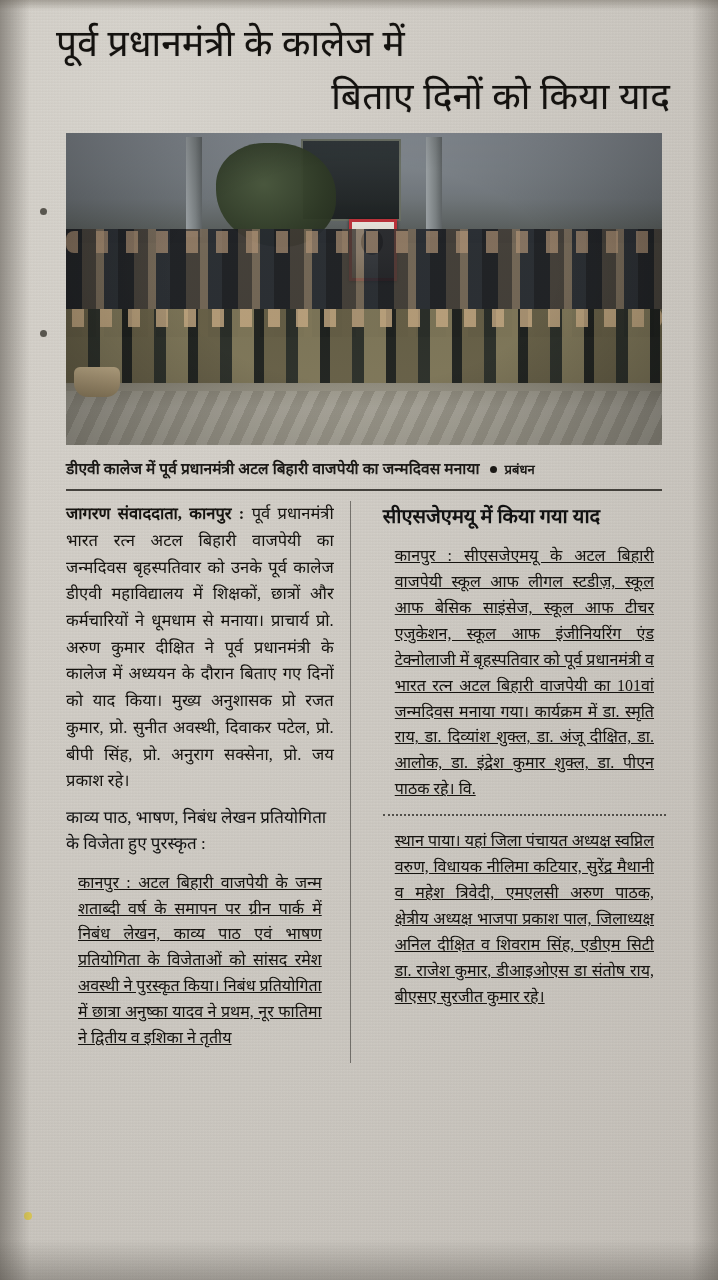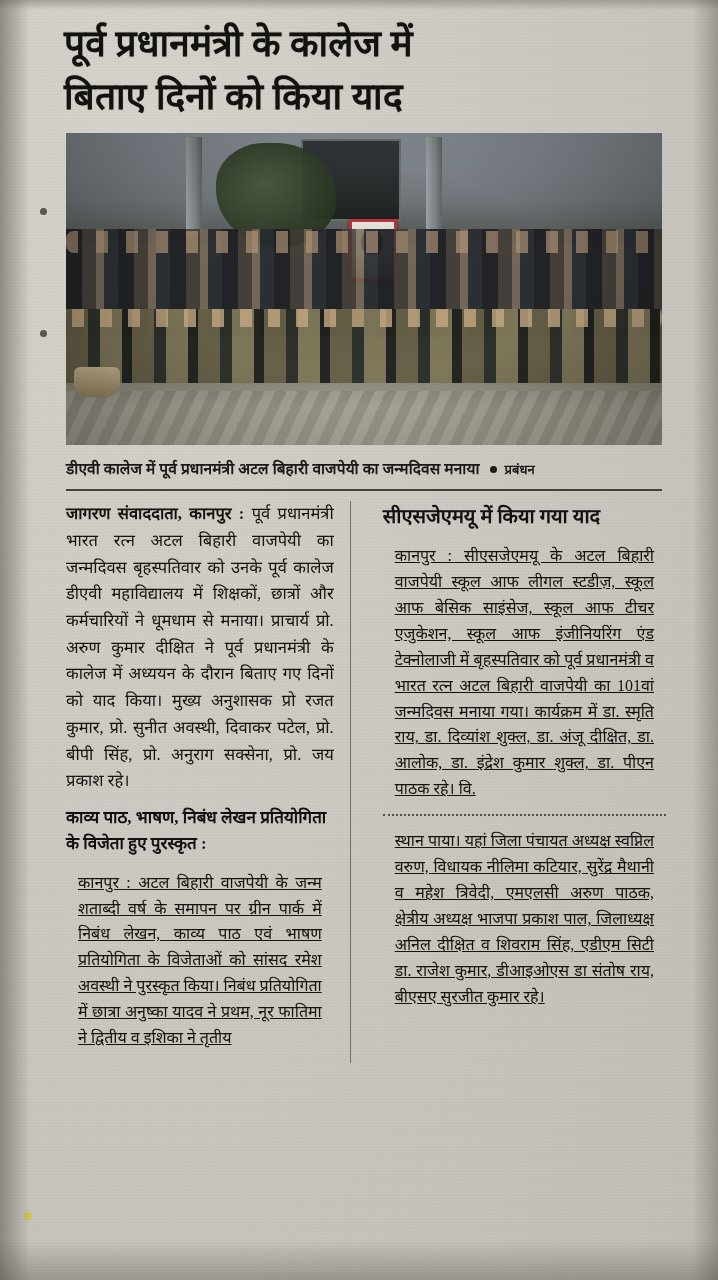--- a/index.html
+++ b/index.html
@@ -50,31 +50,32 @@
 
   .content {
     position: absolute;
     left: 52px;
     top: 18px;
     width: 618px;
   }
 
   .headline {
     font-family: "Liberation Serif", serif;
-    font-weight: bold;
+    font-weight: normal;
     color: #14120f;
     font-size: 37px;
     line-height: 1.42;
     letter-spacing: 0.2px;
     text-align: left;
-    margin: 0 0 10px 12px;
+    margin: 0 0 10px 4px;
     text-shadow: 0 0 1px rgba(0,0,0,0.35);
   }
   .headline .l2 {
     display: block;
+    text-align: right;
   }
 
   .photo-wrap {
     position: relative;
     width: 596px;
     height: 312px;
     margin: 6px 0 0 14px;
     overflow: hidden;
     background: #4a4f55;
   }
@@ -244,21 +245,21 @@
   .subhead {
     font-family: "Liberation Serif", serif;
     font-weight: bold;
     font-size: 20px;
     line-height: 1.5;
     color: #111;
     margin: 0 0 4px 0;
   }
   .subhead-sm {
     font-family: "Liberation Serif", serif;
-    font-weight: bold;
+    font-weight: normal;
     font-size: 17px;
     line-height: 1.55;
     color: #111;
     margin: 10px 0 2px 0;
     text-align: left;
   }
   .body {
     font-family: "Liberation Serif", serif;
     font-size: 16px;
     line-height: 1.62;

